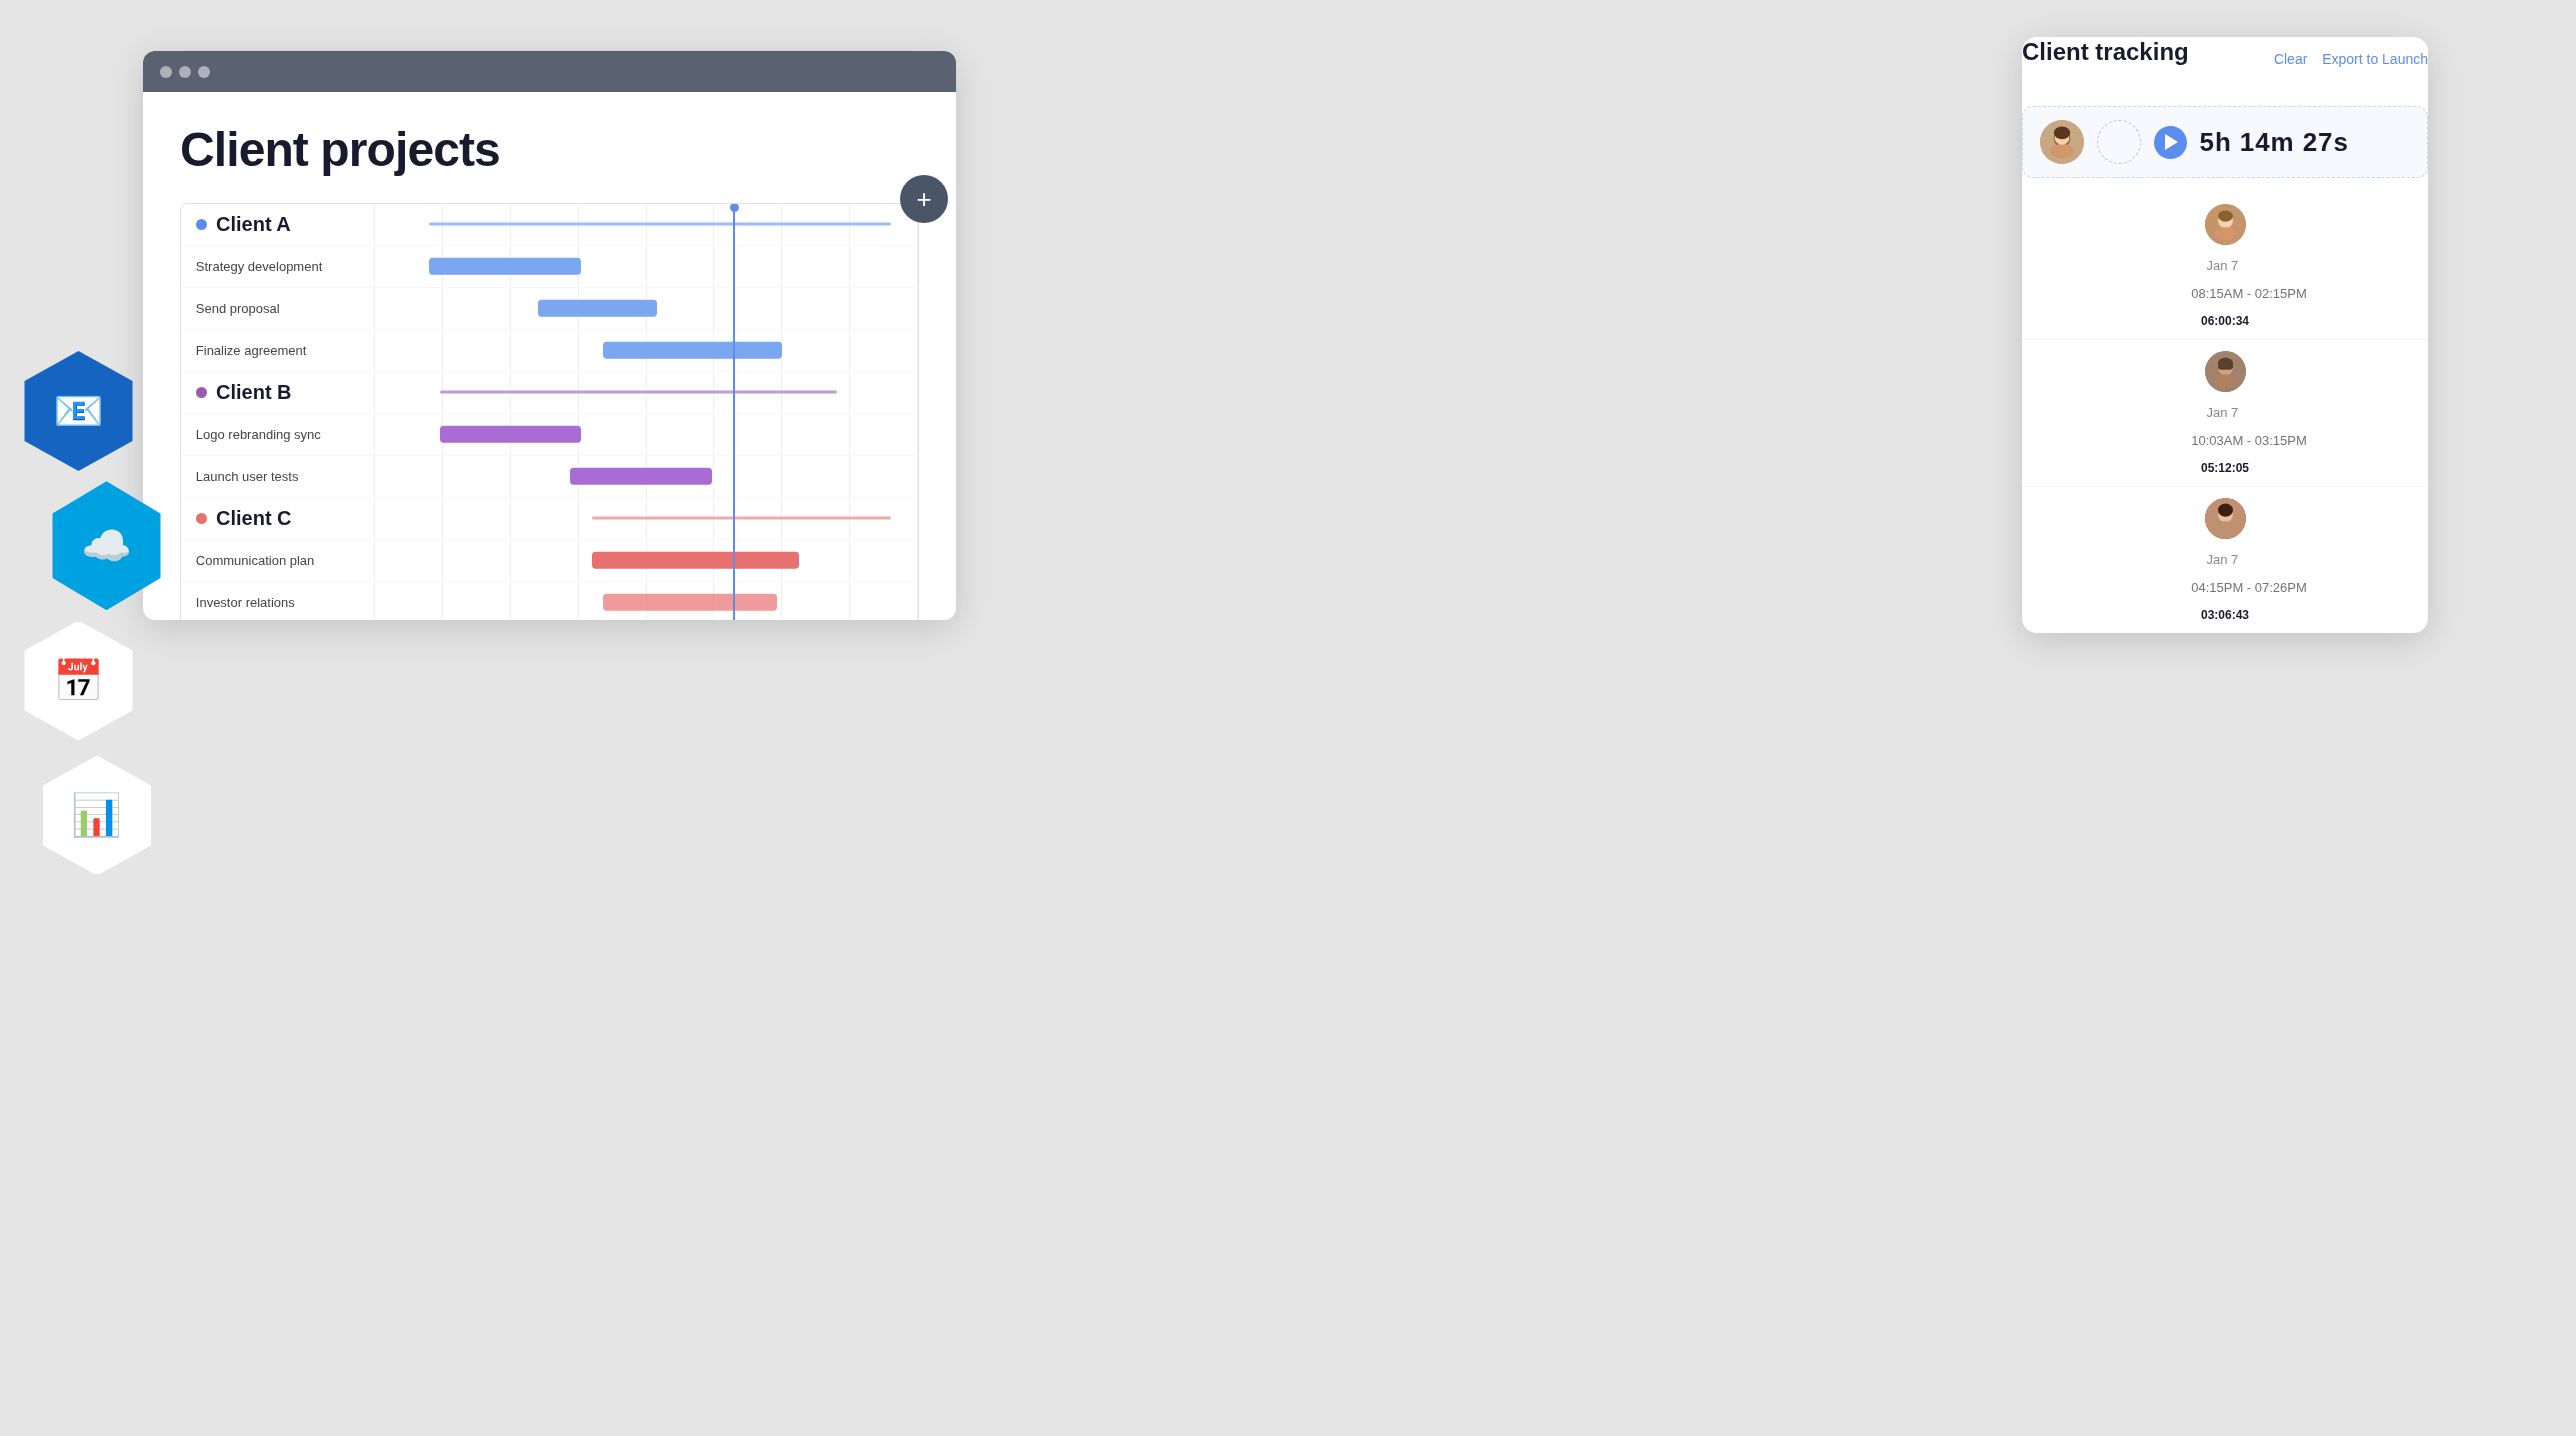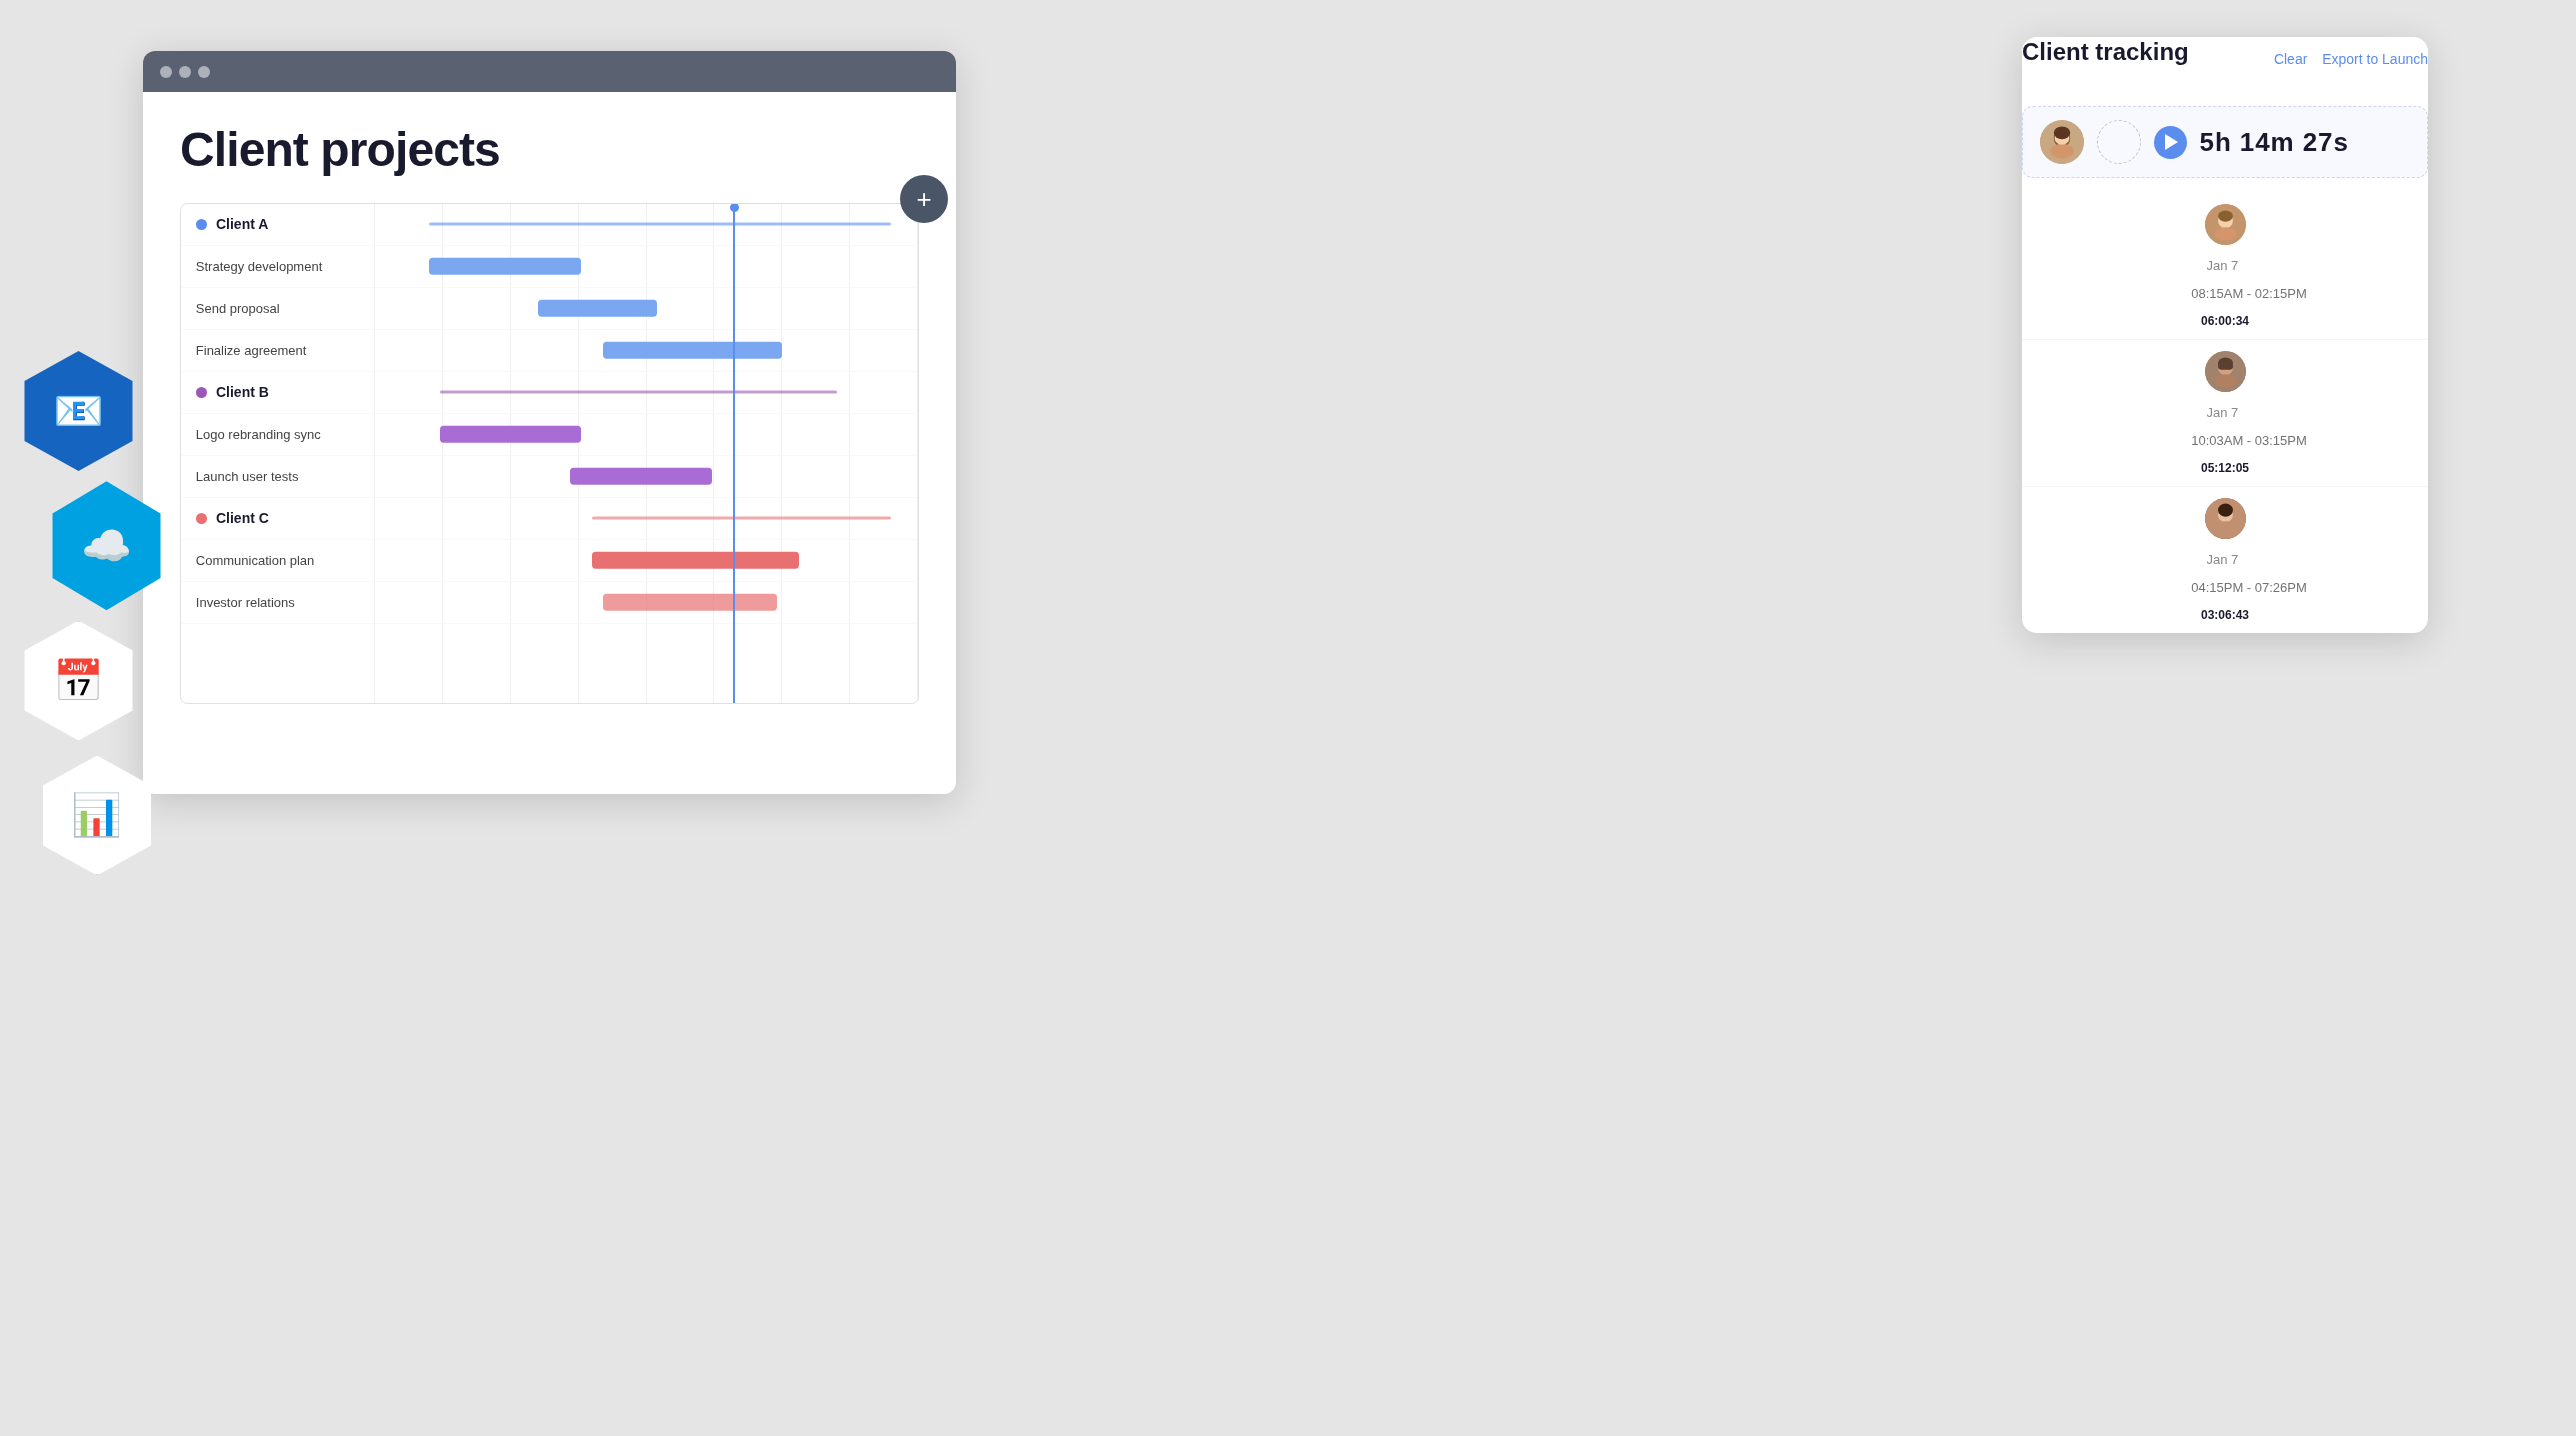--- a/index.html
+++ b/index.html
@@ -39,21 +39,21 @@
       justify-content: center;
       font-size: 48px;
     }
 
     
     .browser-window {
       position: absolute;
       left: 143px;
       top: 51px;
       width: 813px;
-      height: 743px;
+      height: 569px;
       background: white;
       border-radius: 12px;
       box-shadow: 0 7.4px 37px rgba(0,0,0,0.15);
       overflow: hidden;
     }
     .browser-titlebar {
       background: #5a6272;
       height: 41px;
       display: flex;
       align-items: center;
@@ -106,21 +106,21 @@
       height: 42px;
       display: flex;
       align-items: center;
       padding: 0 14.8px;
       font-size: 13px;
       color: #444;
       border-bottom: 0.9px solid #f8f8f8;
     }
     .gantt-label-row.client-row {
       font-weight: 600;
-      font-size: 14px;
+      font-size: 20px;
       color: #1a1a2e;
     }
     .dot {
       width: 11px;
       height: 11px;
       border-radius: 50%;
       margin-right: 9.2px;
       flex-shrink: 0;
     }
     .gantt-chart {

